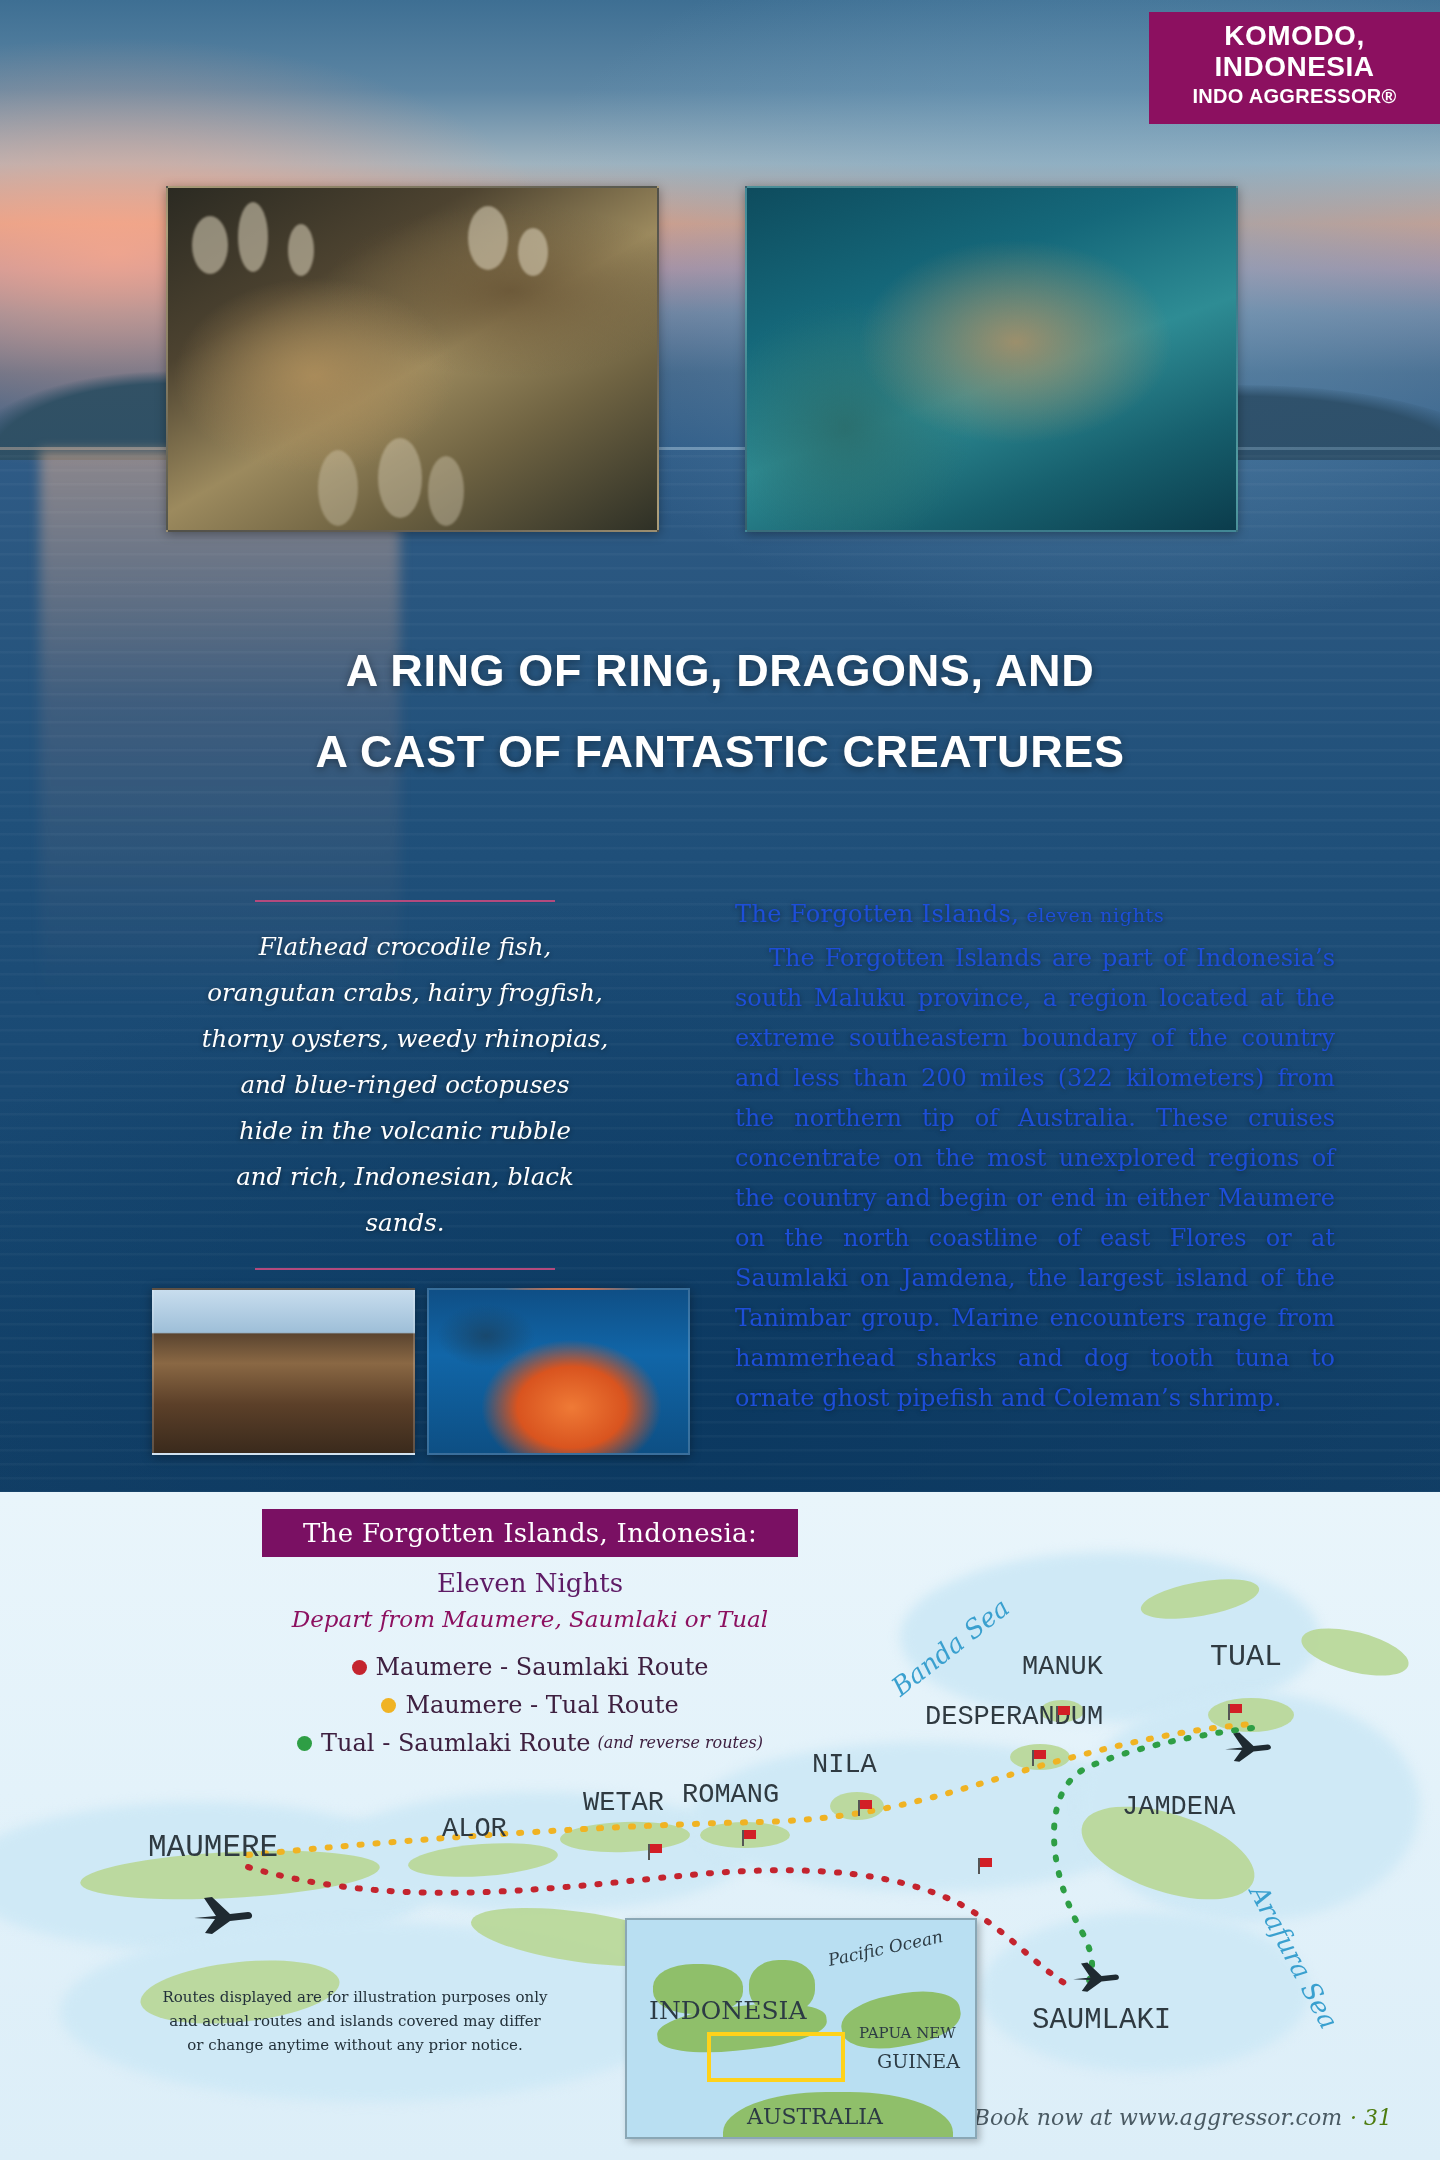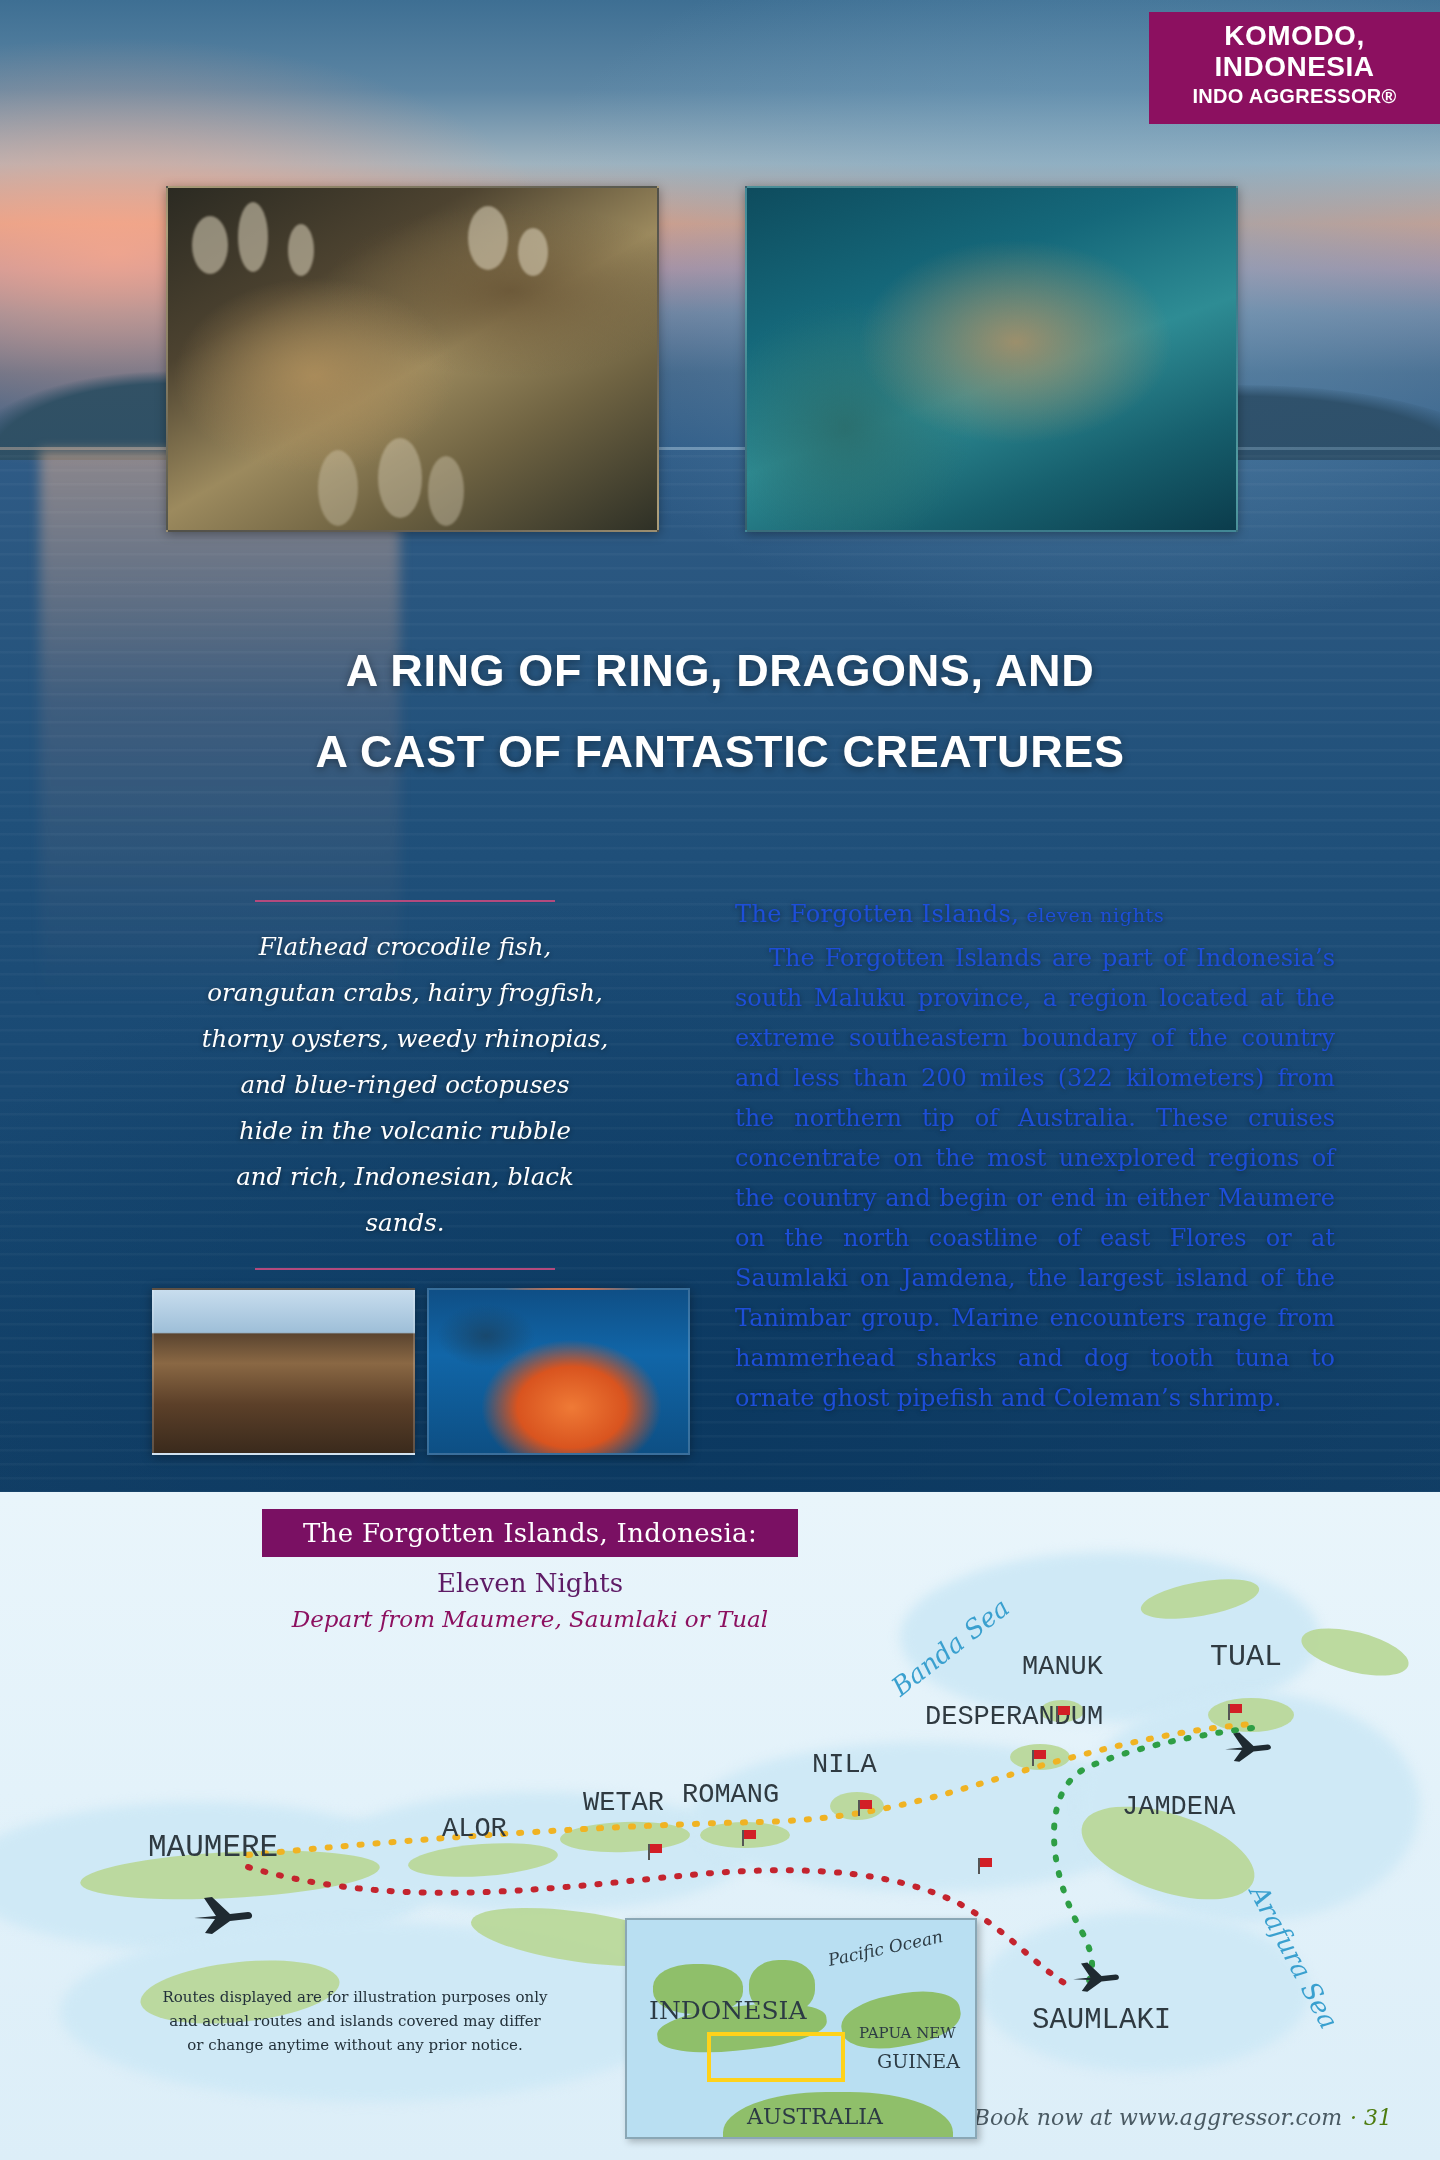--- a/index.html
+++ b/index.html
@@ -556,20 +556,35 @@
       <svg width="52" height="36" viewBox="0 0 66 44">
           <path d="M4 26 L26 24 L14 6 L22 5 L40 22 L58 20 C63 20 64 27 58 27 L40 29 L22 42 L15 41 L25 27 Z" fill="#1f2a31"></path>
         </svg>
     </div>
   </div>
 
   <div class="map-title">The Forgotten Islands, Indonesia:</div>
   <div class="map-sub">Eleven Nights</div>
   <div class="map-depart">Depart from Maumere, Saumlaki or Tual</div>
 
+  <div class="legend">
+    <div class="row">
+      <span class="dot" style="background:#c4242e"></span>
+      <span>Maumere - Saumlaki Route</span>
+    </div>
+    <div class="row">
+      <span class="dot" style="background:#f0b323"></span>
+      <span>Maumere - Tual Route</span>
+    </div>
+    <div class="row">
+      <span class="dot" style="background:#2e9e45"></span>
+      <span>Tual - Saumlaki Route</span>
+      <span class="note">(and reverse routes)</span>
+    </div>
+  </div>
 
   <div class="disclaimer">
     <div>Routes displayed are for illustration purposes only</div>
     <div>and actual routes and islands covered may differ</div>
     <div>or change anytime without any prior notice.</div>
   </div>
 
   <div class="inset">
     <div class="iland" style="left:30px;top:86px;width:170px;height:44px;transform:rotate(-6deg);"></div>
     <div class="iland" style="left:26px;top:44px;width:90px;height:50px;"></div>

